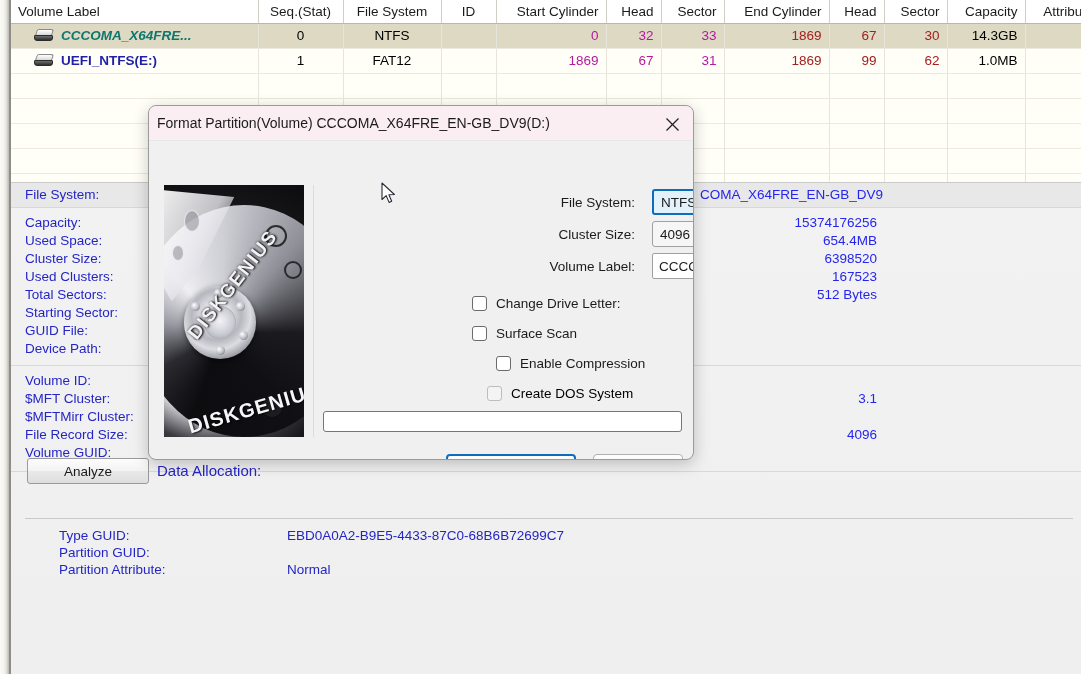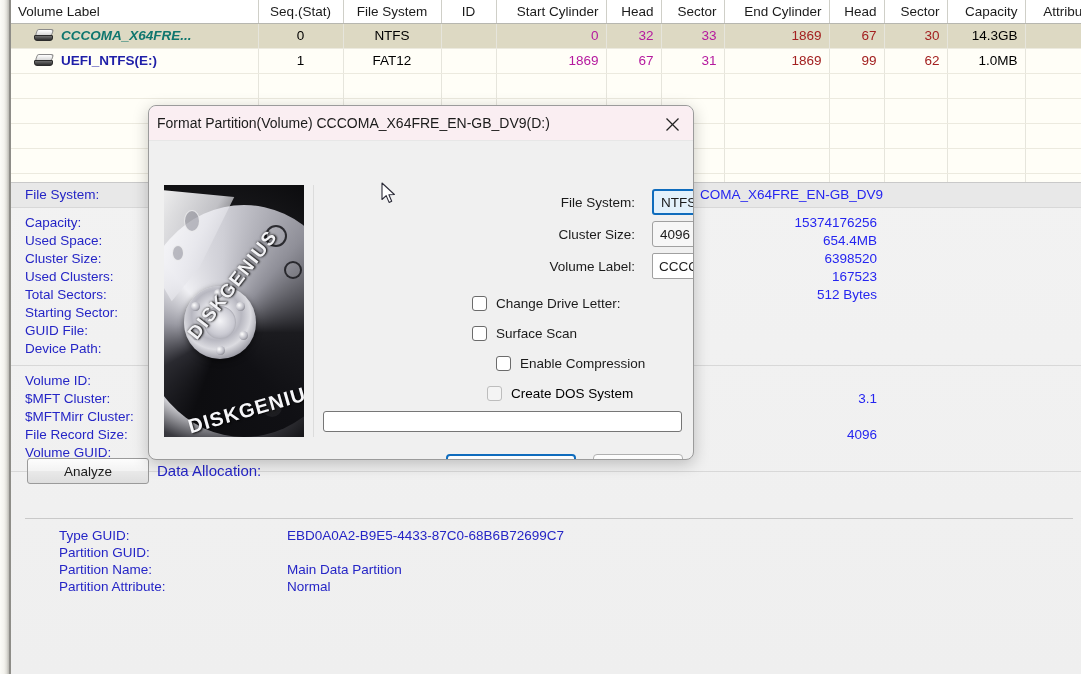--- a/index.html
+++ b/index.html
@@ -543,24 +543,20 @@
 
     <div id="guid-rows" style="position:absolute;left:0;top:346px;width:100%;">
         <div class="guid-row">
           <span class="lbl">Type GUID:</span>
           <span class="val">EBD0A0A2-B9E5-4433-87C0-68B6B72699C7</span>
         </div>
         <div class="guid-row">
           <span class="lbl">Partition GUID:</span>
         </div>
         <div class="guid-row">
-          <span class="lbl">Partition Name:</span>
-          <span class="val">Main Data Partition</span>
-        </div>
-        <div class="guid-row">
           <span class="lbl">Partition Attribute:</span>
           <span class="val">Normal</span>
         </div>
       </div>
   </div>
 
   <div class="dialog">
 
     <div class="dlg-title">
       <span class="dlg-title-text">Format Partition(Volume) CCCOMA_X64FRE_EN-GB_DV9(D:)</span>

